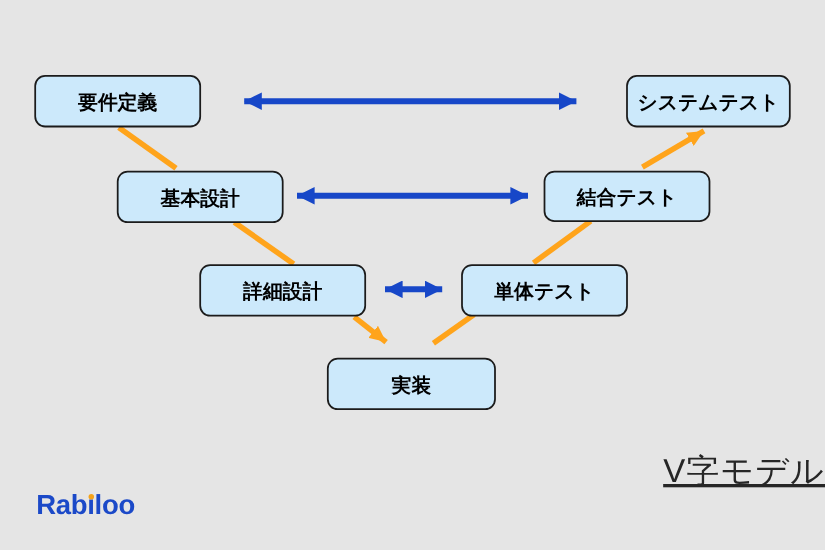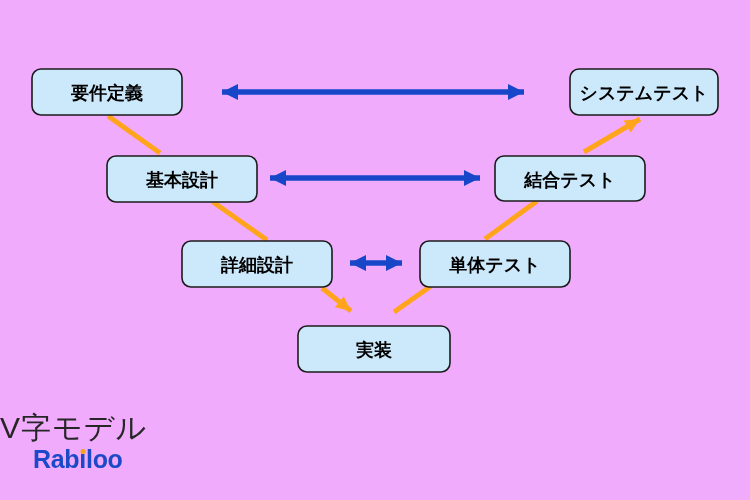--- a/index.html
+++ b/index.html
@@ -16,25 +16,26 @@
   }
   .stage svg{
     position:absolute;
     left:0; top:0;
   }
   .diagram-title{
     position:absolute;
     top:408px;
     left:0;
     width:100%;
-    text-align:left;
+    text-align:right;
     font-size:30px;
     font-weight:400;
     letter-spacing:1px;
     color:#262626;
+    text-decoration:underline;
   }
   .logo{
     position:absolute;
     left:33px;
     top:445px;
     font-size:25px;
     font-weight:700;
     letter-spacing:-0.3px;
     line-height:1.15;
     color:#1b49c8;
@@ -51,21 +52,21 @@
     top:4px;
     width:5px;
     height:5px;
     border-radius:50%;
     background:#f5a218;
   }
 </style>
 </head>
 <body style="background: rgb(253, 253, 253);">
 
-<div class="stage" style="background: #f0abfc;">
+<div class="stage" style="background: #e5e5e5;">
   <svg id="diagram" width="750" height="500" viewBox="0 0 750 500">
       <defs>
         <marker id="blueHead" markerUnits="userSpaceOnUse" markerWidth="16" markerHeight="16" refX="16" refY="8" orient="auto-start-reverse">
           <path d="M0,0 L16,8 L0,16 z" fill="#1747c8"></path>
         </marker>
         <marker id="orangeHead" markerUnits="userSpaceOnUse" markerWidth="15" markerHeight="14" refX="15" refY="7" orient="auto-start-reverse">
           <path d="M0,0 L15,7 L0,14 z" fill="#ffa41b"></path>
         </marker>
       </defs>
       <line x1="108" y1="116" x2="160" y2="153" stroke="#ffa41b" stroke-width="5"></line>

